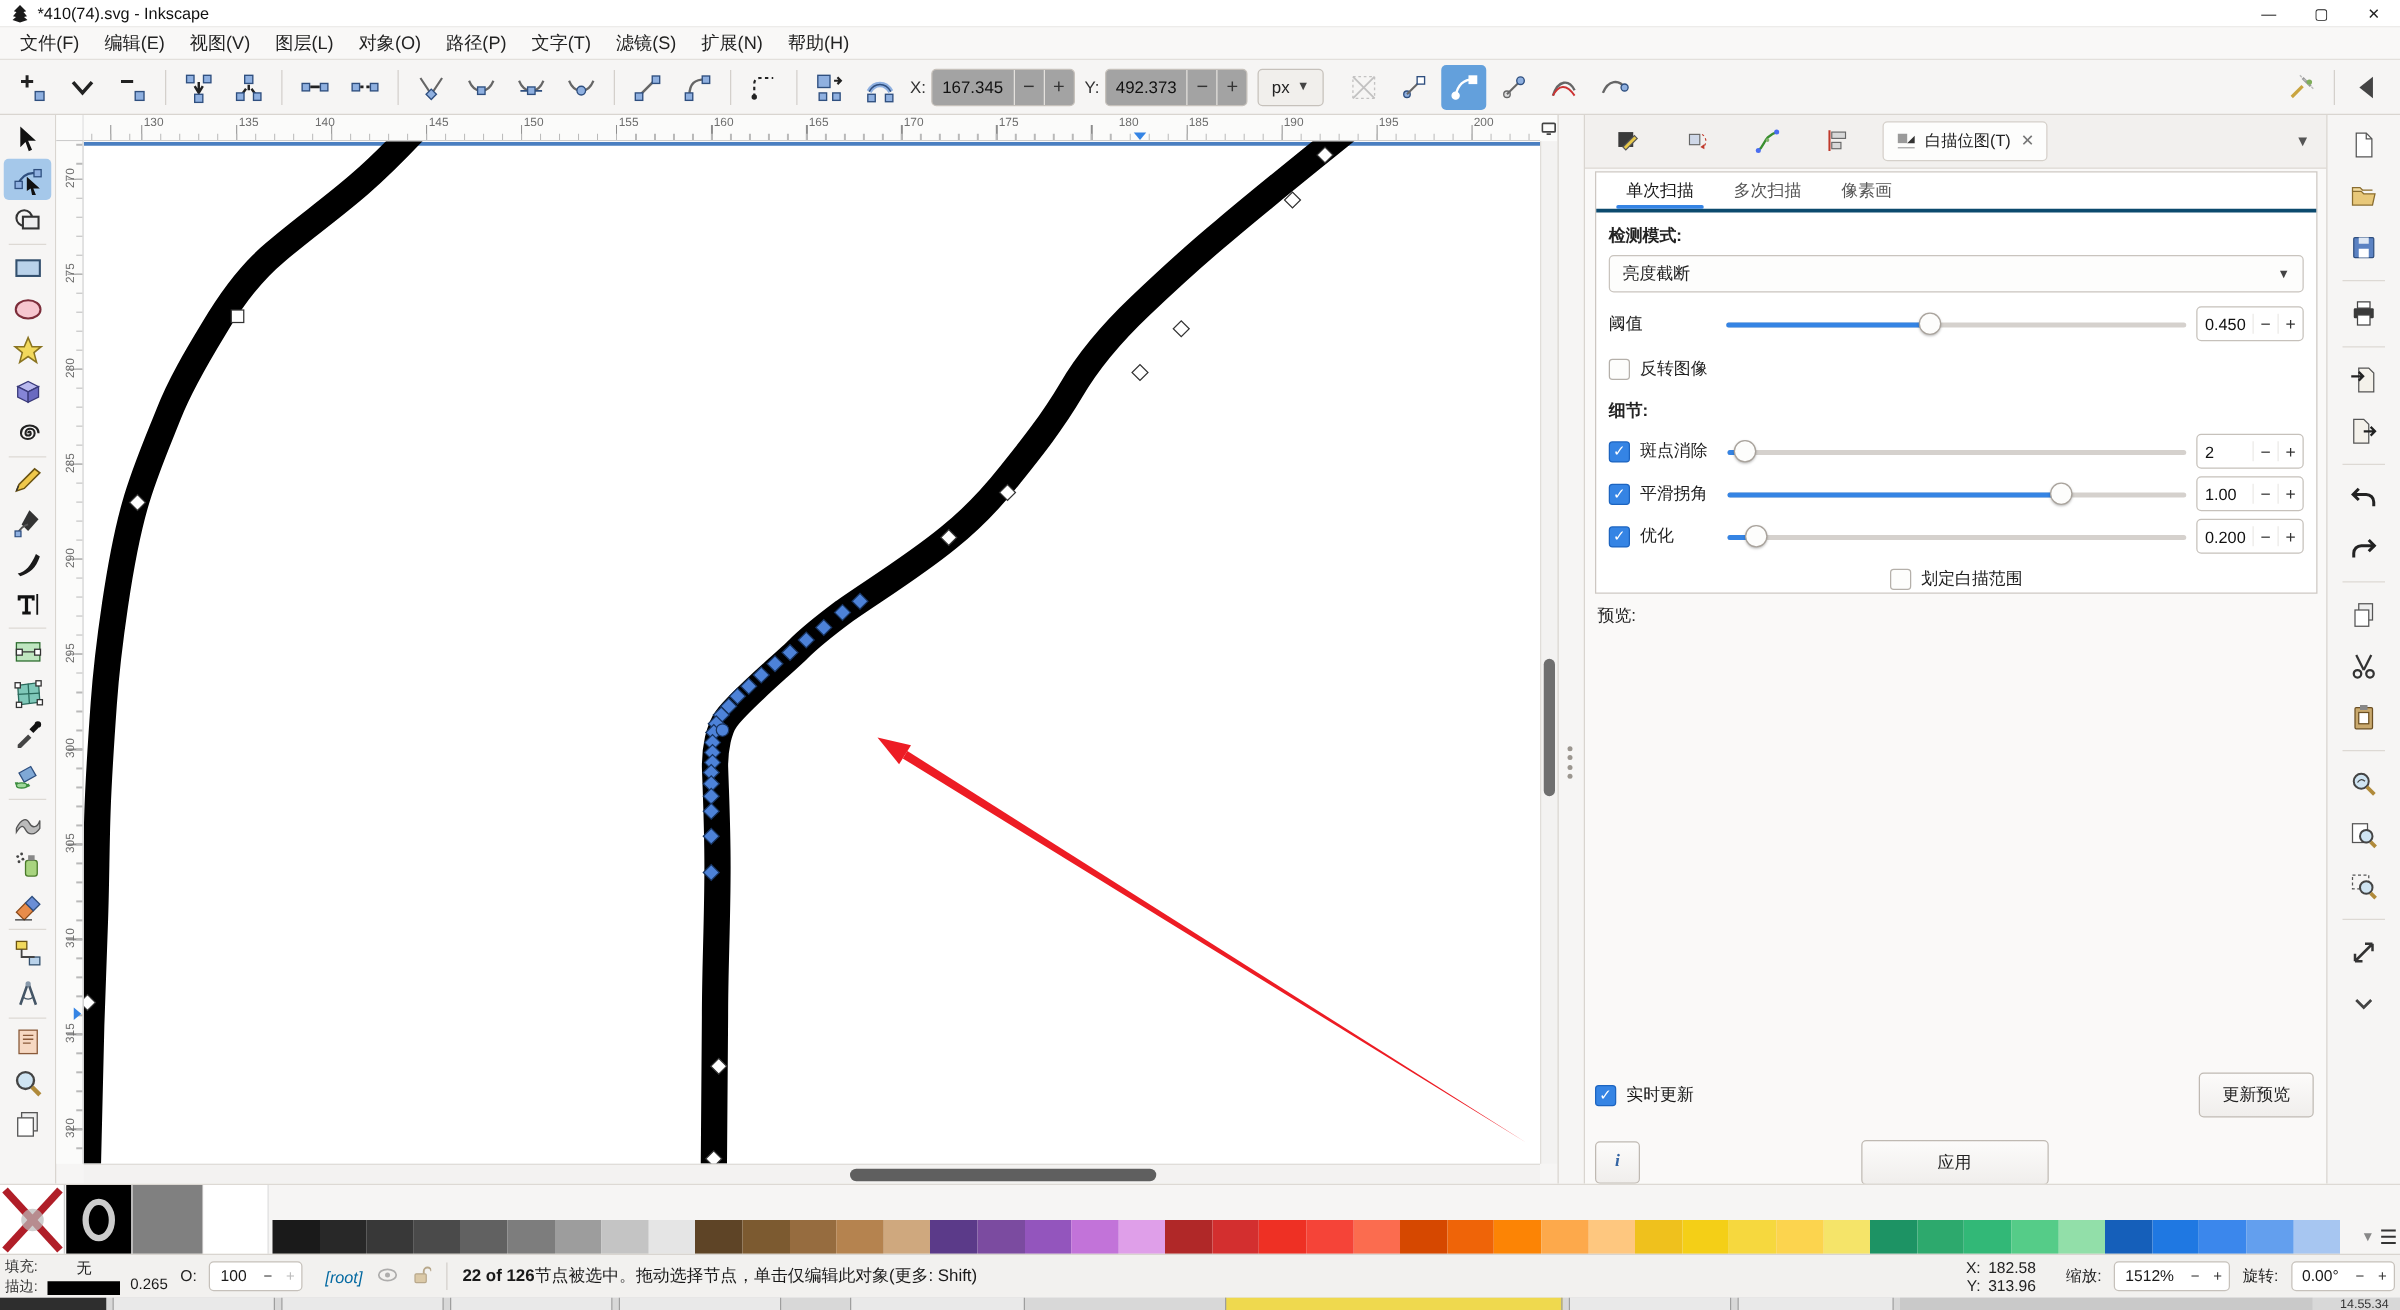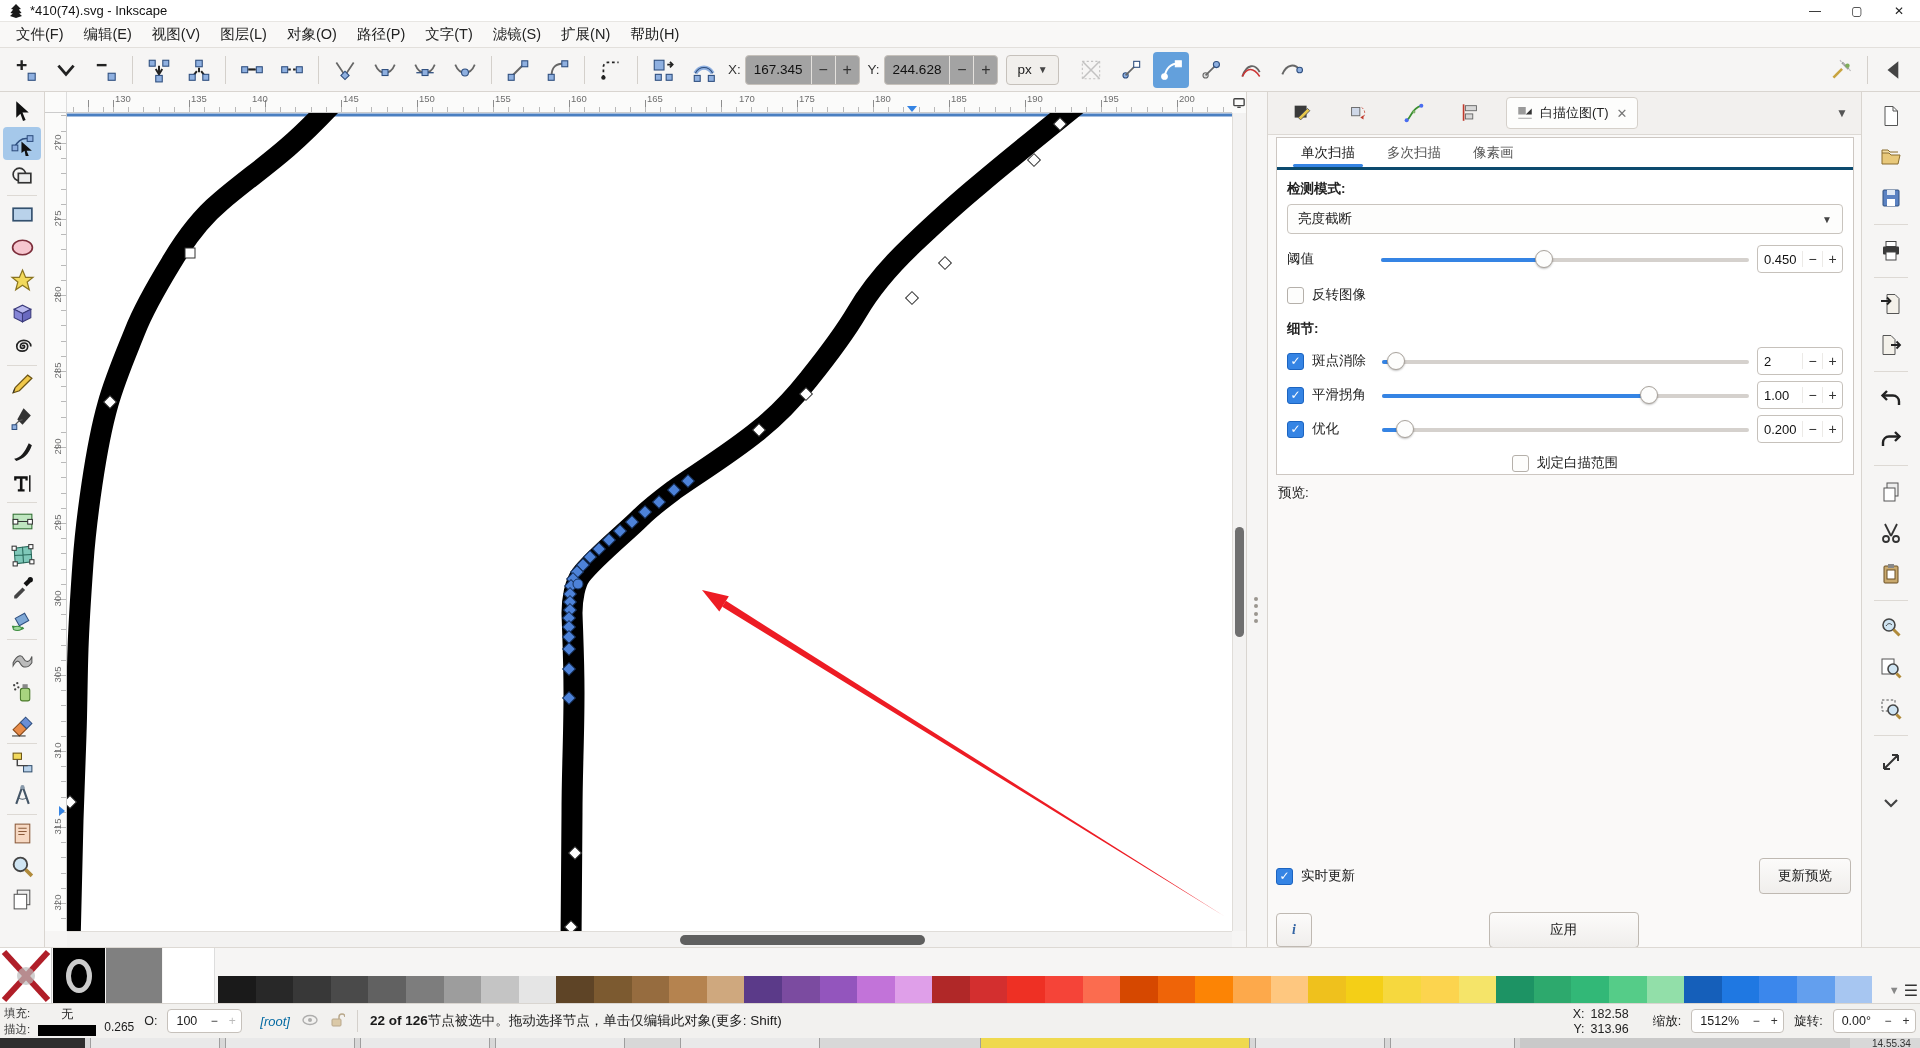--- a/index.html
+++ b/index.html
@@ -272,21 +272,21 @@
     <span class="spin-label">X:</span>
     <div class="spinbox">
       <span class="val">167.345</span>
       <span class="sbtn">−</span>
       <span class="sbtn">+</span>
     </div>
   </div>
   <div class="spin-wrap">
     <span class="spin-label">Y:</span>
     <div class="spinbox">
-      <span class="val">244.628</span>
+      <span class="val">492.373</span>
       <span class="sbtn">−</span>
       <span class="sbtn">+</span>
     </div>
   </div>
   <div class="unitbox">
     <span>px</span>
     <span class="chev">▼</span>
   </div>
   <span id="tbRight" style="display:flex;align-items:center;margin-left:8px;">
       <div class="tb-icon disabled">
@@ -517,23 +517,23 @@
 <div class="ruler-corner"></div>
 <div class="ruler-top" id="rulerTop">
     <span class="rl" style="left: 48px;">130</span>
     <span class="rl" style="left: 124px;">135</span>
     <span class="rl" style="left: 185px;">140</span>
     <span class="rl" style="left: 276px;">145</span>
     <span class="rl" style="left: 352px;">150</span>
     <span class="rl" style="left: 428px;">155</span>
     <span class="rl" style="left: 504px;">160</span>
     <span class="rl" style="left: 580px;">165</span>
-    <span class="rl" style="left: 672px;">170</span>
+    <span class="rl" style="left: 656px;">170</span>
     <span class="rl" style="left: 732px;">175</span>
-    <span class="rl" style="left: 808px;">180</span>
+    <span class="rl" style="left: 828px;">180</span>
     <span class="rl" style="left: 884px;">185</span>
     <span class="rl" style="left: 960px;">190</span>
     <span class="rl" style="left: 1036px;">195</span>
     <span class="rl" style="left: 1112px;">200</span>
     <div class="marker-top" style="left: 840px;"></div>
   </div>
 <div class="ruler-left" id="rulerLeft">
     <span class="rl" style="top: 24px;">270</span>
     <span class="rl" style="top: 100px;">275</span>
     <span class="rl" style="top: 176px;">280</span>

